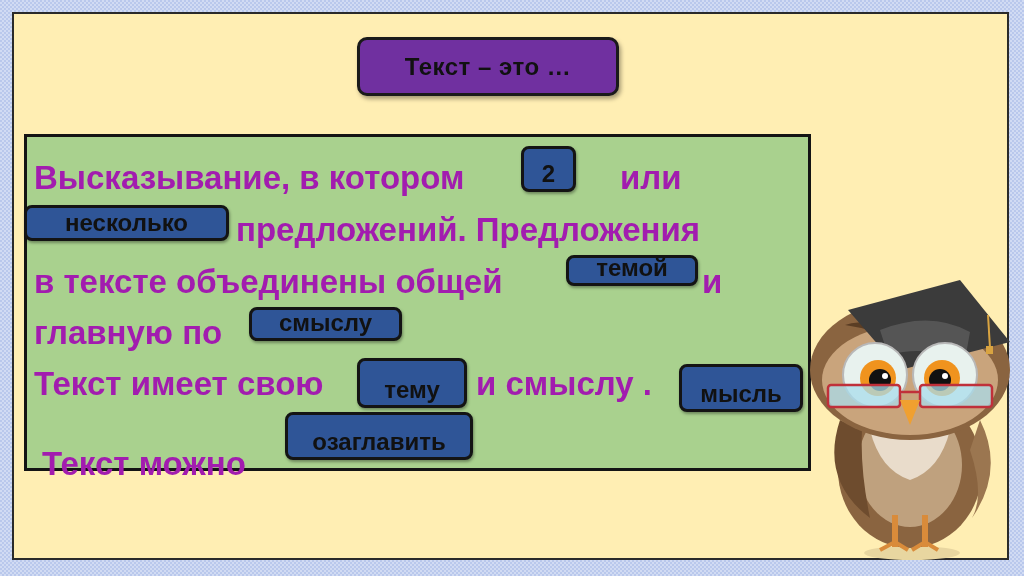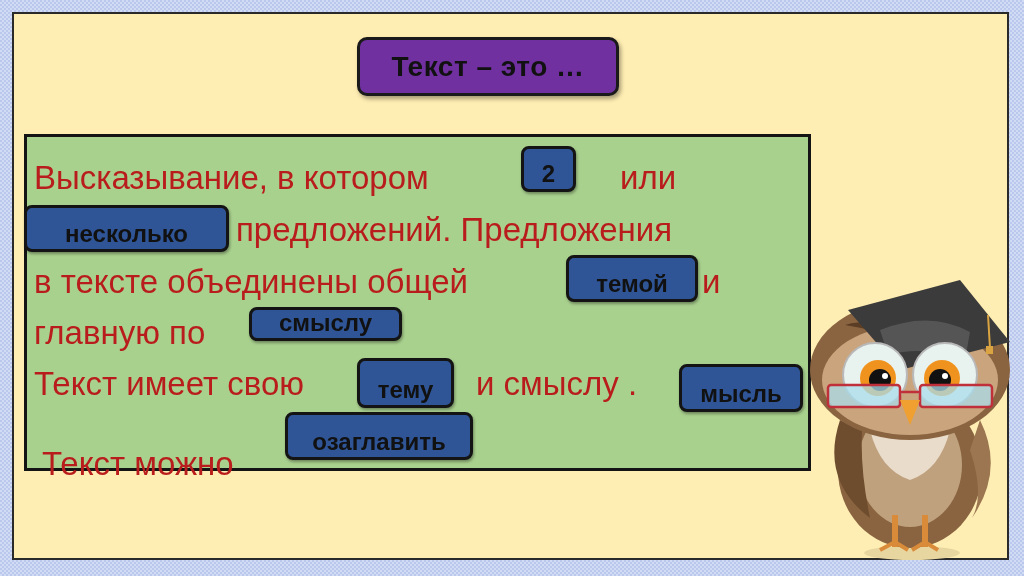--- a/index.html
+++ b/index.html
@@ -23,30 +23,30 @@
     .title-box {
       position: absolute; left: 357px; top: 37px; width: 262px; height: 59px;
       background: #7030a0;
       border: 3px solid #1a1a1a;
       border-radius: 10px;
       box-sizing: border-box;
       box-shadow: 2px 3px 4px rgba(0,0,0,0.35);
       display: flex; align-items: center; justify-content: center;
     }
     .title-box span {
-      font-weight: bold; font-size: 28px; color: #111; letter-spacing: 0.5px;
+      font-weight: bold; font-size: 24px; color: #111; letter-spacing: 0.5px;
     }
     .panel {
       position: absolute; left: 24px; top: 134px; width: 787px; height: 337px;
       background: #a9d18e;
       border: 3px solid #141414;
       box-sizing: border-box;
     }
     .line {
-      position: absolute; font-weight: normal; font-size: 33px; color: #b91c1c;
+      position: absolute; font-weight: bold; font-size: 33px; color: #a21caf;
       white-space: nowrap; line-height: 40px;
     }
     .chip {
       position: absolute;
       background: #2f5597;
       border: 3px solid #141414;
       border-radius: 8px;
       box-sizing: border-box;
       box-shadow: 1px 2px 3px rgba(0,0,0,0.35);
       display: flex; align-items: flex-end; justify-content: center;
@@ -74,30 +74,30 @@
 <div class="line" style="left:34px; top:262px;text-align:right;">в тексте объединены общей</div>
 <div class="line" style="left:702px; top:262px;">и</div>
 <div class="line" style="left:34px; top:313px;">главную по</div>
 <div class="line" style="left:34px; top:364px;">Текст имеет свою</div>
 <div class="line" style="left:476px; top:364px;">и смыслу .</div>
 <div class="line" style="left:42px; top:416px;margin-top:28px;">Текст можно</div>
 
 <div class="chip" style="left:521px; top:146px; width:55px; height:46px;">
   <span>2</span>
 </div>
-<div class="chip" style="left:24px; top:205px; width:205px; height:47px;">
+<div class="chip" style="left:24px; top:205px; width:205px; height:36px;">
   <span>несколько</span>
 </div>
-<div class="chip" style="left:566px; top:255px; width:132px; height:47px;">
+<div class="chip" style="left:566px; top:255px; width:132px; height:31px;">
   <span>темой</span>
 </div>
 <div class="chip" style="left:249px; top:307px; width:153px; height:34px;">
   <span>смыслу</span>
 </div>
-<div class="chip" style="left:357px; top:358px; width:97px; height:50px;">
+<div class="chip" style="left:357px; top:358px; width:110px; height:50px;">
   <span>тему</span>
 </div>
 <div class="chip" style="left:679px; top:354px; width:124px; height:48px;margin-top:10px;">
   <span>мысль</span>
 </div>
 <div class="chip" style="left:285px; top:412px; width:188px; height:48px;">
   <span>озаглавить</span>
 </div>
 
 <svg class="owl" viewBox="0 0 215 295">

